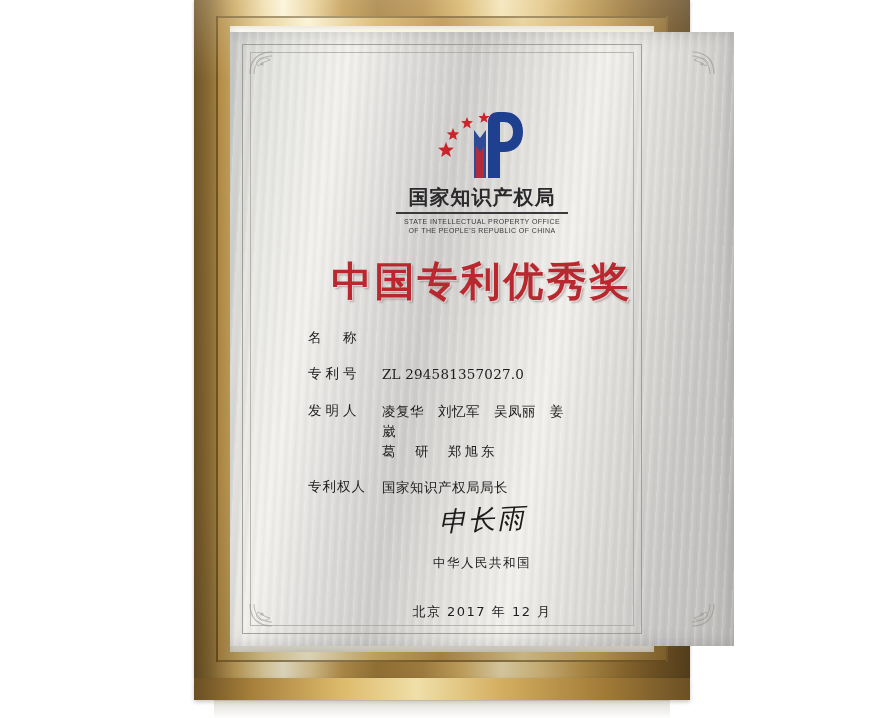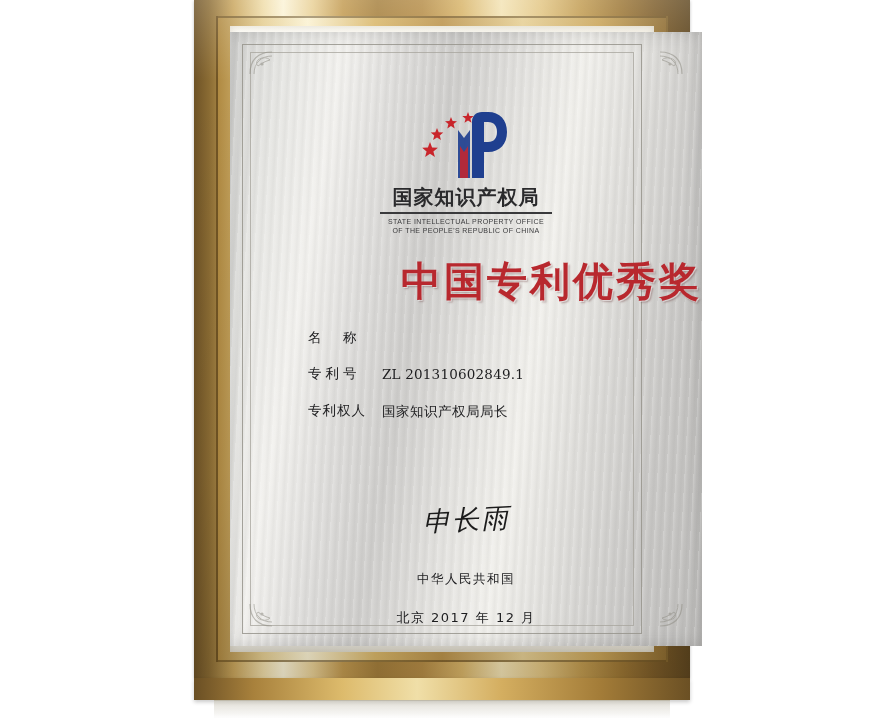--- a/index.html
+++ b/index.html
@@ -101,20 +101,21 @@
         #e6e6e3 10%,
         #f2f1ee 20%,
         #dedddb 30%,
         #cfcecc 40%,
         #e3e2df 52%,
         #f1f0ec 62%,
         #dcdbd8 74%,
         #c9c8c6 86%,
         #bebdbb 100%);
     box-shadow: inset 0 0 18px rgba(90,90,90,0.28);
+    padding-left: 32px;
   }
   .plate::before {
     content: "";
     position: absolute;
     left: 0; top: 0; right: 0; bottom: 0;
     background:
       repeating-linear-gradient(93deg,
         rgba(255,255,255,0.20) 0px,
         rgba(255,255,255,0.0) 3px,
         rgba(0,0,0,0.03) 6px,
@@ -184,21 +185,21 @@
     letter-spacing: 0.4px;
     color: #3a3a3c;
     line-height: 1.35;
   }
 
   
   .award-title {
     position: absolute;
     left: 0; right: 0;
     top: 222px;
-    text-align: right;
+    text-align: center;
     font-family: "DejaVu Sans", "Liberation Sans", sans-serif;
     font-size: 40px;
     font-weight: bold;
     letter-spacing: 3px;
     color: #b8282e;
     text-shadow:
       1px 1px 0 rgba(255,255,255,0.55),
       2px 2px 2px rgba(90,40,40,0.35);
   }
 
@@ -247,29 +248,29 @@
   .sig-mark {
     font-family: "DejaVu Serif", "Liberation Serif", serif;
     font-size: 27px;
     font-style: italic;
     color: #1b1b1b;
     letter-spacing: 2px;
     transform: rotate(-3deg);
     display: inline-block;
   }
   .sig-lines {
-    margin-top: 30px;
+    margin-top: 14px;
     font-size: 12.5px;
     line-height: 1.7;
     color: #1d1d1f;
     letter-spacing: 1.5px;
     font-family: "DejaVu Sans", "Liberation Sans", sans-serif;
   }
   .sig-date {
-    margin-top: 20px;
+    margin-top: 30px;
     font-size: 13px;
     letter-spacing: 1.5px;
     color: #1d1d1f;
     font-family: "DejaVu Sans", "Liberation Sans", sans-serif;
   }
 
   
   .plaque-base {
     position: absolute;
     left: 194px;
@@ -369,23 +370,30 @@
     <div class="award-title">中国专利优秀奖</div>
 
     <div class="fields">
 
       <div class="field-row">
         <div class="field-label">名　称</div>
       </div>
 
       <div class="field-row">
         <div class="field-label">专利号</div>
-        <div class="field-value mono">ZL 201310602849.1</div>
-      </div>
-
+        <div class="field-value mono">ZL 294581357027.0</div>
+      </div>
+
+      <div class="field-row">
+        <div class="field-label">发明人</div>
+        <div class="field-value">
+          <span>凌复华　刘忆军　吴凤丽　姜　崴</span>
+          <span class="line2">葛　研　郑旭东</span>
+        </div>
+      </div>
 
       <div class="field-row">
         <div class="field-label tight">专利权人</div>
         <div class="field-value">国家知识产权局局长</div>
       </div>
 
     </div>
 
     <div class="signature">
       <div class="sig-mark">申长雨</div>

